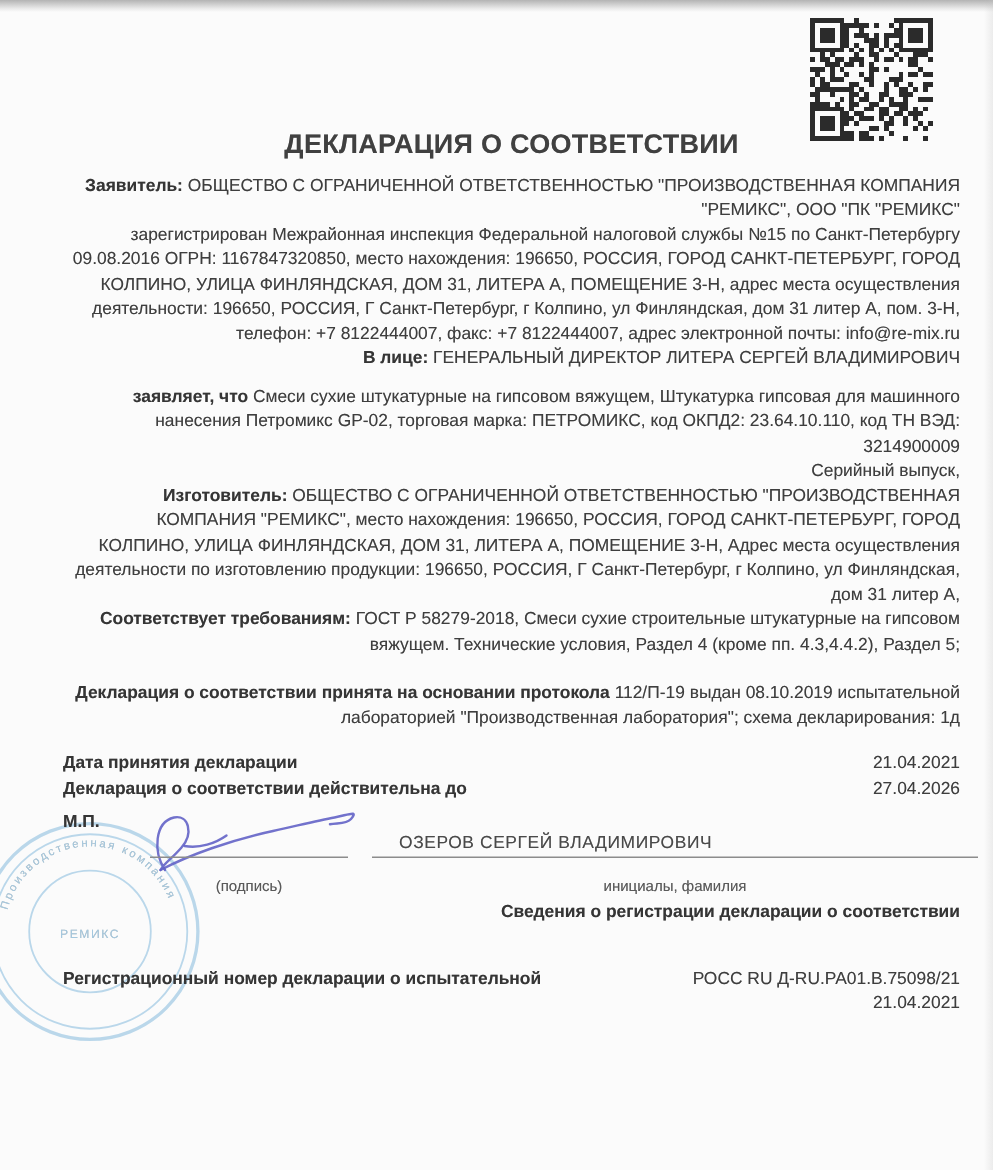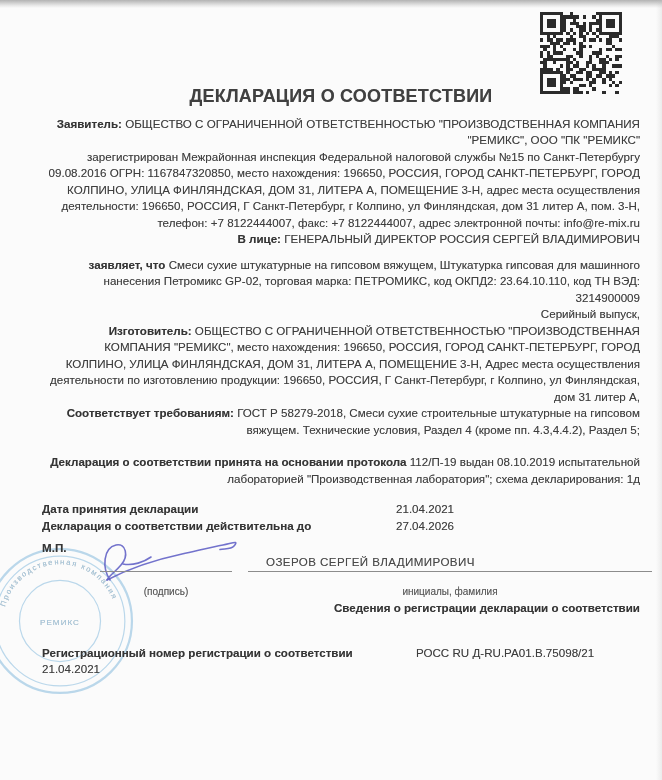--- a/index.html
+++ b/index.html
@@ -18,21 +18,21 @@
   .doc-title { text-align:center; font-weight:bold; font-size:18px;
     letter-spacing:.2px; color:#404040; margin:88px 0 0 0; }
   p { margin:0;text-align:right; }
   .bl { font-weight:bold; color:#353535; }
   .applicant-block { margin-top:11px; }
   .declares-block { margin-top:9px; }
   .basis-block { margin-top:16px; }
   .rows-block { margin-top:14px; }
   .row { display:flex;gap:6px; }
   .row-label { flex:0 0 348px; }
-  .row-value { flex:1; }
+  .row-value { flex:1;text-align:right; }
   .reg-row .row-label { flex:0 0 368px; }
   .sig-zone { position:relative; height:60px; margin-top:6px; }
   .mp { position:absolute; left:0; top:0; font-weight:bold; color:#353535; }
   .signature-svg { position:absolute; left:50px; top:-6px; width:165px; height:52px; }
   .sig-line { position:absolute; left:58px; top:31px; width:132px; border-top:1.2px solid #8c8c8c; }
   .name-text { position:absolute; left:224px; top:14px; letter-spacing:.4px; color:#4a4a4a; }
   .name-line { position:absolute; left:206px; top:31px; width:404px; border-top:1.2px solid #8c8c8c; }
   .caption { position:absolute; top:44px; font-size:10px; color:#5a5a5a; text-align:center; }
   .cap-sig { left:58px; width:132px; }
   .cap-name { left:206px; width:404px; }
@@ -383,21 +383,21 @@
   </svg>
 
   <div class="content">
     <h1 class="doc-title">ДЕКЛАРАЦИЯ О СООТВЕТСТВИИ</h1>
 
     <div class="applicant-block">
       <p><span class="bl">Заявитель:</span>
         <span>ОБЩЕСТВО С ОГРАНИЧЕННОЙ ОТВЕТСТВЕННОСТЬЮ "ПРОИЗВОДСТВЕННАЯ КОМПАНИЯ "РЕМИКС", ООО "ПК "РЕМИКС"</span></p>
       <p>зарегистрирован Межрайонная инспекция Федеральной налоговой службы №15 по Санкт-Петербургу 09.08.2016 ОГРН: 1167847320850, место нахождения: 196650, РОССИЯ, ГОРОД САНКТ-ПЕТЕРБУРГ, ГОРОД КОЛПИНО, УЛИЦА ФИНЛЯНДСКАЯ, ДОМ 31, ЛИТЕРА  А, ПОМЕЩЕНИЕ  3-Н, адрес места осуществления деятельности: 196650, РОССИЯ, Г Санкт-Петербург, г Колпино, ул Финляндская, дом 31 литер А, пом. 3-Н, телефон: +7 8122444007, факс: +7 8122444007, адрес электронной почты: info@re-mix.ru</p>
       <p><span class="bl">В лице:</span>
-        <span>ГЕНЕРАЛЬНЫЙ ДИРЕКТОР РОССИЯ СЕРГЕЙ ВЛАДИМИРОВИЧ</span></p>
+        <span>ГЕНЕРАЛЬНЫЙ ДИРЕКТОР ЛИТЕРА СЕРГЕЙ ВЛАДИМИРОВИЧ</span></p>
     </div>
 
     <div class="declares-block">
       <p><span class="bl">заявляет, что</span>
         <span>Смеси сухие штукатурные на гипсовом вяжущем, Штукатурка гипсовая для машинного нанесения Петромикс GP-02, торговая марка: ПЕТРОМИКС, код ОКПД2: 23.64.10.110, код ТН ВЭД: 3214900009</span></p>
       <p>Серийный выпуск,</p>
       <p><span class="bl">Изготовитель:</span>
         <span>ОБЩЕСТВО С ОГРАНИЧЕННОЙ ОТВЕТСТВЕННОСТЬЮ "ПРОИЗВОДСТВЕННАЯ КОМПАНИЯ "РЕМИКС", место нахождения: 196650, РОССИЯ, ГОРОД САНКТ-ПЕТЕРБУРГ, ГОРОД КОЛПИНО, УЛИЦА ФИНЛЯНДСКАЯ, ДОМ 31, ЛИТЕРА  А, ПОМЕЩЕНИЕ  3-Н, Адрес места осуществления деятельности по изготовлению продукции: 196650, РОССИЯ, Г Санкт-Петербург, г Колпино, ул Финляндская, дом 31 литер А,</span></p>
       <p><span class="bl">Соответствует требованиям:</span>
         <span>ГОСТ Р 58279-2018, Смеси сухие строительные штукатурные на гипсовом вяжущем. Технические условия, Раздел 4 (кроме пп.  4.3,4.4.2), Раздел 5;</span></p>
@@ -430,21 +430,21 @@
       <div class="caption cap-sig">(подпись)</div>
       <div class="name-text">ОЗЕРОВ СЕРГЕЙ ВЛАДИМИРОВИЧ</div>
       <div class="name-line"></div>
       <div class="caption cap-name">инициалы, фамилия</div>
     </div>
 
     <p class="reg-title">Сведения о регистрации декларации о соответствии</p>
 
     <div class="reg-rows">
       <div class="row reg-row">
-        <div class="row-label bl">Регистрационный номер регистрации о соответствии</div>
+        <div class="row-label bl">Регистрационный номер декларации о испытательной</div>
         <div class="row-value">РОСС RU Д-RU.РА01.В.75098/21</div>
       </div>
       <div class="row reg-row">
         <div class="row-value">21.04.2021</div>
       </div>
     </div>
   </div>
 </div>
 
 </body></html>

